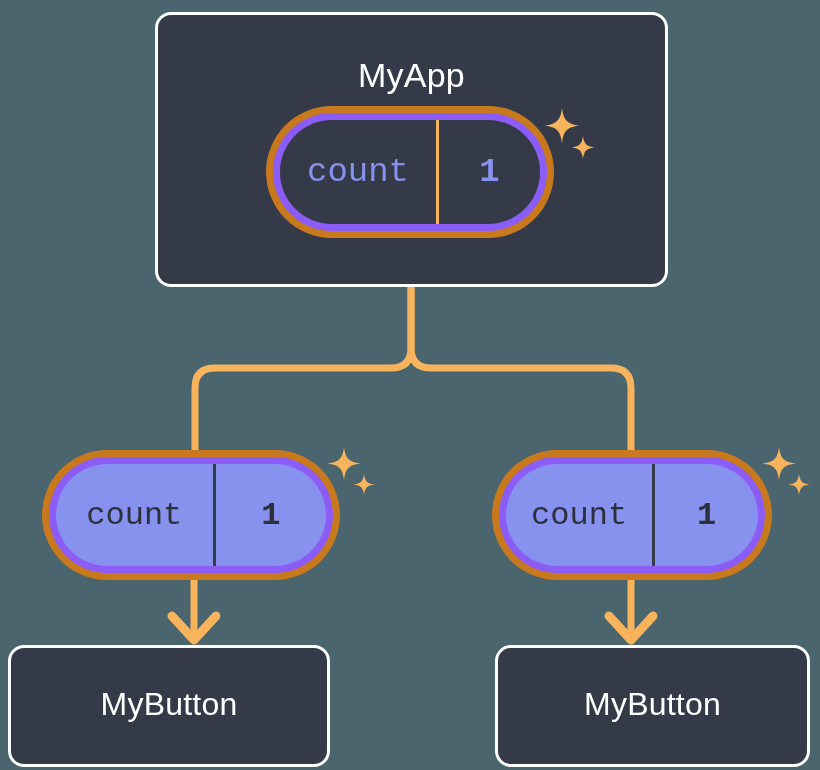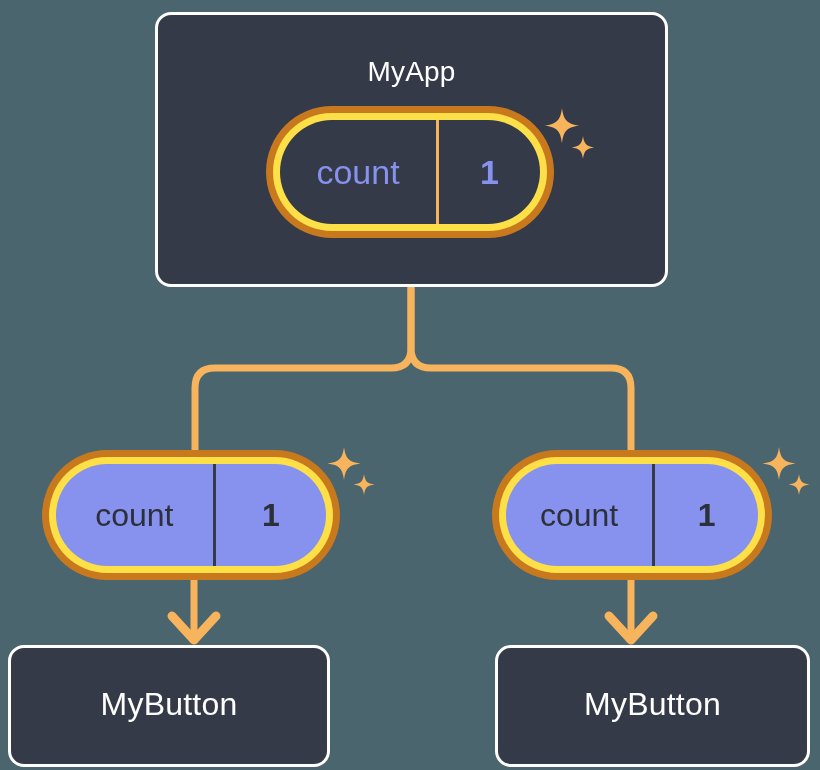--- a/index.html
+++ b/index.html
@@ -50,21 +50,21 @@
   }
 
   #card-myapp {
     left: 155px;
     top: 12px;
     width: 513px;
     height: 275px;
   }
   #card-myapp .card-title {
     top: 41px;
-    font-size: 28px;
+    font-size: 34px;
   }
 
   #card-btn-left {
     left: 8px;
     top: 645px;
     width: 322px;
     height: 122px;
   }
   #card-btn-right {
     left: 495px;
@@ -84,22 +84,23 @@
     box-sizing: border-box;
     border-radius: 999px;
     background: #c8791d;              
     padding: 7px;
   }
   .pill-mid {
     box-sizing: border-box;
     width: 100%;
     height: 100%;
     border-radius: 999px;
-    background: #fde047;              
+    background: #8b5cf6;              
     padding: 7px;
+    font-family: Liberation Mono, monospace;
   }
   .pill-inner {
     box-sizing: border-box;
     display: flex;
     align-items: stretch;
     width: 100%;
     height: 100%;
     border-radius: 999px;
     overflow: hidden;
   }

